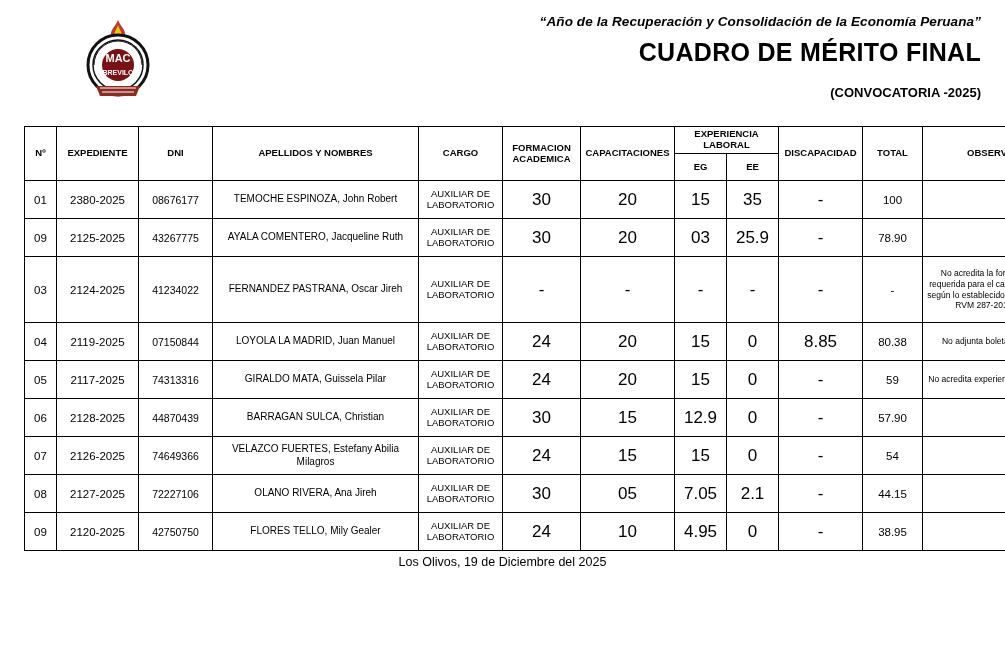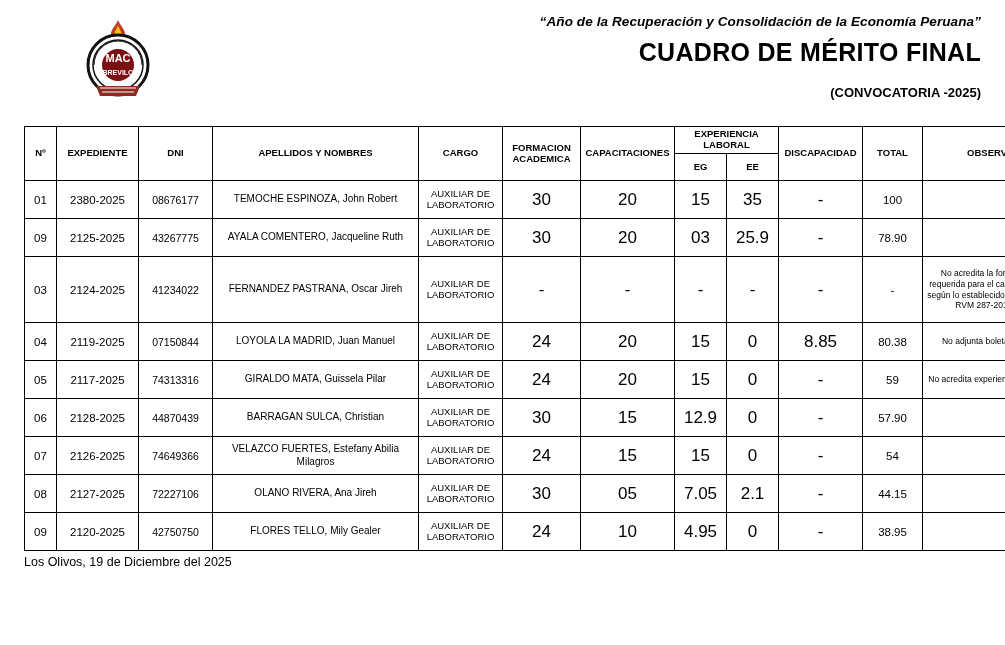--- a/index.html
+++ b/index.html
@@ -114,21 +114,21 @@
   td.score     { font-size: 17px; }
   td.total     { font-size: 11.5px; }
   td.obs       { font-size: 8.5px; line-height: 1.25; padding: 3px 5px; }
 
   tbody tr { height: 38px; }
 
   
   .footer {
     width: 957px;
     margin-top: 4px;
-    text-align: left;
+    text-align: center;
     font-size: 12.5px;
   }
   .footer .place-date { margin-bottom: 14px; }
   .footer .committee { font-weight: bold; font-size: 12.5px; }
 </style>
 </head>
 <body>
 
 <div class="page">
 

